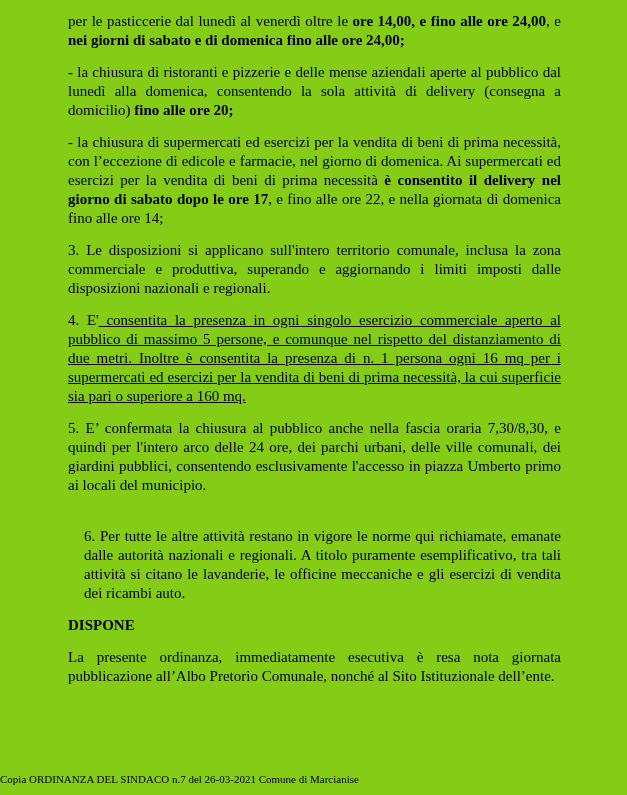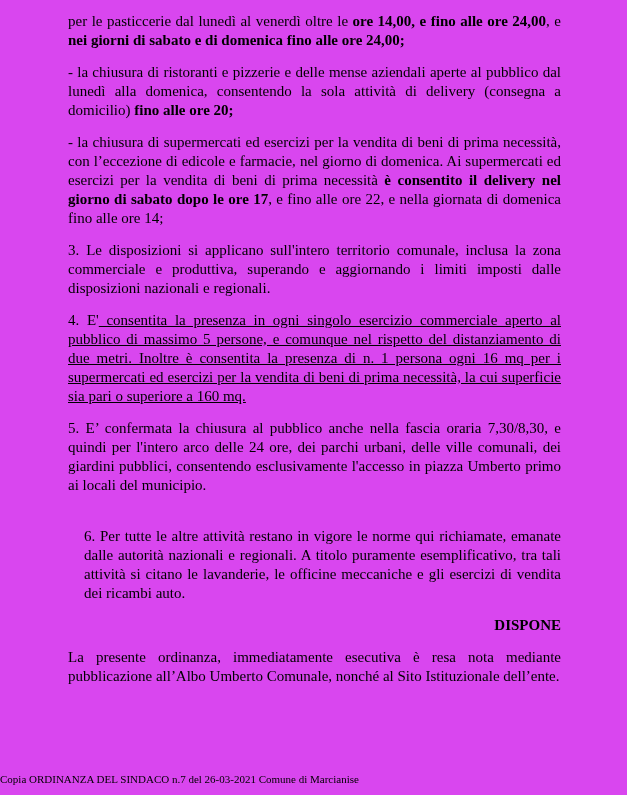--- a/index.html
+++ b/index.html
@@ -15,31 +15,31 @@
   .page {
     position: relative;
     box-sizing: border-box;
     width: 627px;
     height: 795px;
     padding: 12px 66px 0 68px;
     font-family: "Liberation Serif", "DejaVu Serif", serif;
     font-size: 15px;
     line-height: 19px;
     color: #000000;
-    background: #d946ef;
+    background: #84cc16;
   }
   .content {
     width: 100%;
   }
   .para {
     margin: 0 0 13px 0;
     text-align: justify;
   }
   .para.center {
-    text-align: right;
+    text-align: left;
   }
   .para.extra-space {
     margin-top: 32px;
     margin-left: 16px;
   }
   .b { font-weight: bold; }
   .u { text-decoration: underline; }
   .footer {
     position: absolute;
     left: 0;
@@ -56,16 +56,16 @@
 <div class="page">
   <div class="content">
       <p class="para"><span>per le pasticcerie dal lunedì al venerdì oltre le </span><span class="b">ore 14,00, e fino alle ore 24,00</span><span>, e </span><span class="b">nei giorni di sabato e di domenica fino alle ore 24,00;</span></p>
       <p class="para"><span>- la chiusura di ristoranti e pizzerie e delle mense aziendali aperte al pubblico dal lunedì alla domenica, consentendo la sola attività di delivery (consegna a domicilio) </span><span class="b">fino alle ore 20;</span></p>
       <p class="para"><span>- la chiusura di supermercati ed esercizi per la vendita di beni di prima necessità, con l’eccezione di edicole e farmacie, nel giorno di domenica. Ai supermercati ed esercizi per la vendita di beni di prima necessità </span><span class="b">è consentito il delivery nel giorno di sabato dopo le ore 17</span><span>, e fino alle ore 22, e nella giornata di domenica fino alle ore 14;</span></p>
       <p class="para"><span>3. Le disposizioni si applicano sull'intero territorio comunale, inclusa la zona commerciale e produttiva, superando e aggiornando i limiti imposti dalle disposizioni nazionali e regionali.</span></p>
       <p class="para"><span>4. E'</span><span class="u"> consentita la presenza in ogni singolo esercizio commerciale aperto al pubblico di massimo 5 persone, e comunque nel rispetto del distanziamento di due metri. Inoltre è consentita la presenza di n. 1 persona ogni 16 mq per i supermercati ed esercizi per la vendita di beni di prima necessità, la cui superficie sia pari o superiore a 160 mq.</span></p>
       <p class="para"><span>5. E’ confermata la chiusura al pubblico anche nella fascia oraria 7,30/8,30, e quindi per l'intero arco delle 24 ore, dei parchi urbani, delle ville comunali, dei giardini pubblici, consentendo esclusivamente l'accesso in piazza Umberto primo ai locali del municipio.</span></p>
       <p class="para extra-space"><span>6. Per tutte le altre attività restano in vigore le norme qui richiamate, emanate dalle autorità nazionali e regionali. A titolo puramente esemplificativo, tra tali attività si citano le lavanderie, le officine meccaniche e gli esercizi di vendita dei ricambi auto.</span></p>
       <p class="para center"><span class="b">DISPONE</span></p>
-      <p class="para"><span>La presente ordinanza, immediatamente esecutiva è resa nota mediante pubblicazione all’Albo Umberto Comunale, nonché al Sito Istituzionale dell’ente.</span></p>
+      <p class="para"><span>La presente ordinanza, immediatamente esecutiva è resa nota giornata pubblicazione all’Albo Pretorio Comunale, nonché al Sito Istituzionale dell’ente.</span></p>
     </div>
   <div class="footer">Copia ORDINANZA DEL SINDACO n.7 del 26-03-2021 Comune di Marcianise</div>
 </div>
 
 </body></html>

